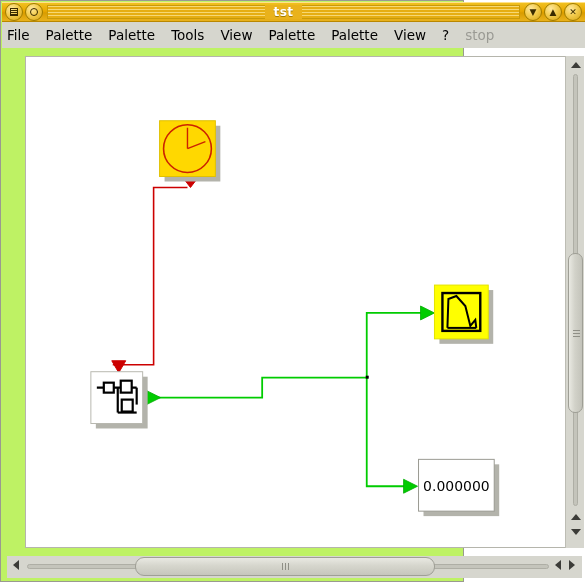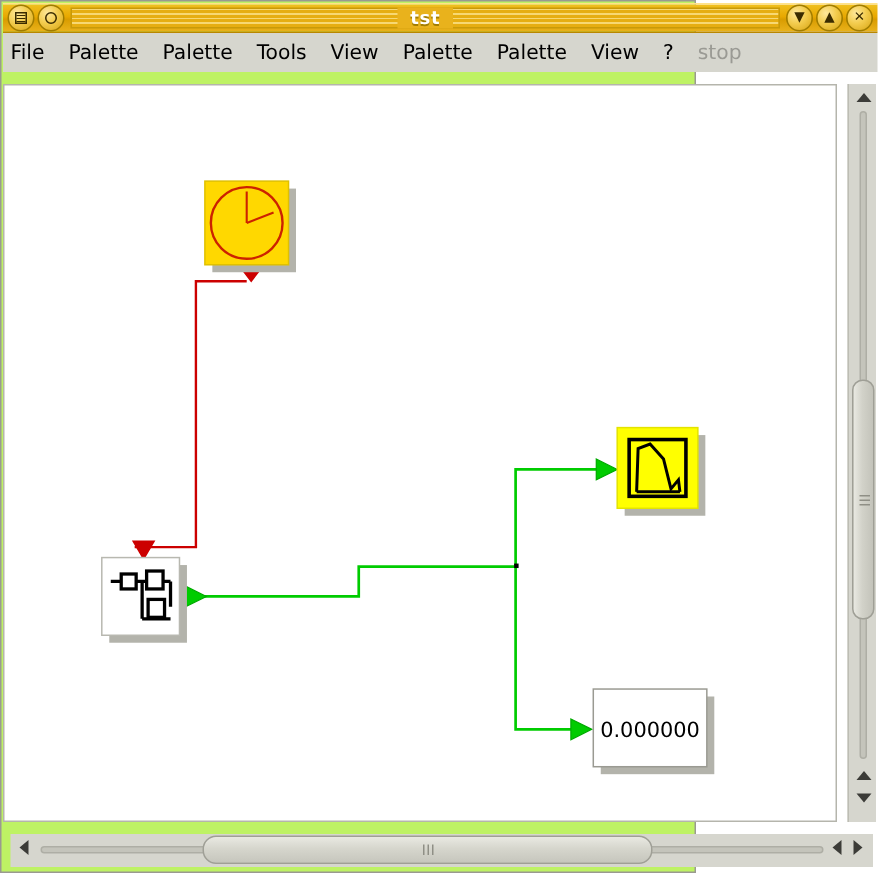--- a/index.html
+++ b/index.html
@@ -106,21 +106,21 @@
     padding: 2px 8px 2px 0;
     margin-right: 8px;
     white-space: nowrap;
     cursor: default;
   }
   .menu-item.disabled { color: #9a9a94; }
 
   
   #canvas-outer {
     position: absolute;
-    left: 1px; top: 55px;
+    left: 24px; top: 55px;
     width: 556px; height: 492px;
     background: #ffffff;
     border: 1px solid #b5b5ac;
     box-sizing: border-box;
     overflow: hidden;
   }
   #canvas {
     position: absolute;
     left: 0; top: 0;
     width: 100%; height: 100%;

